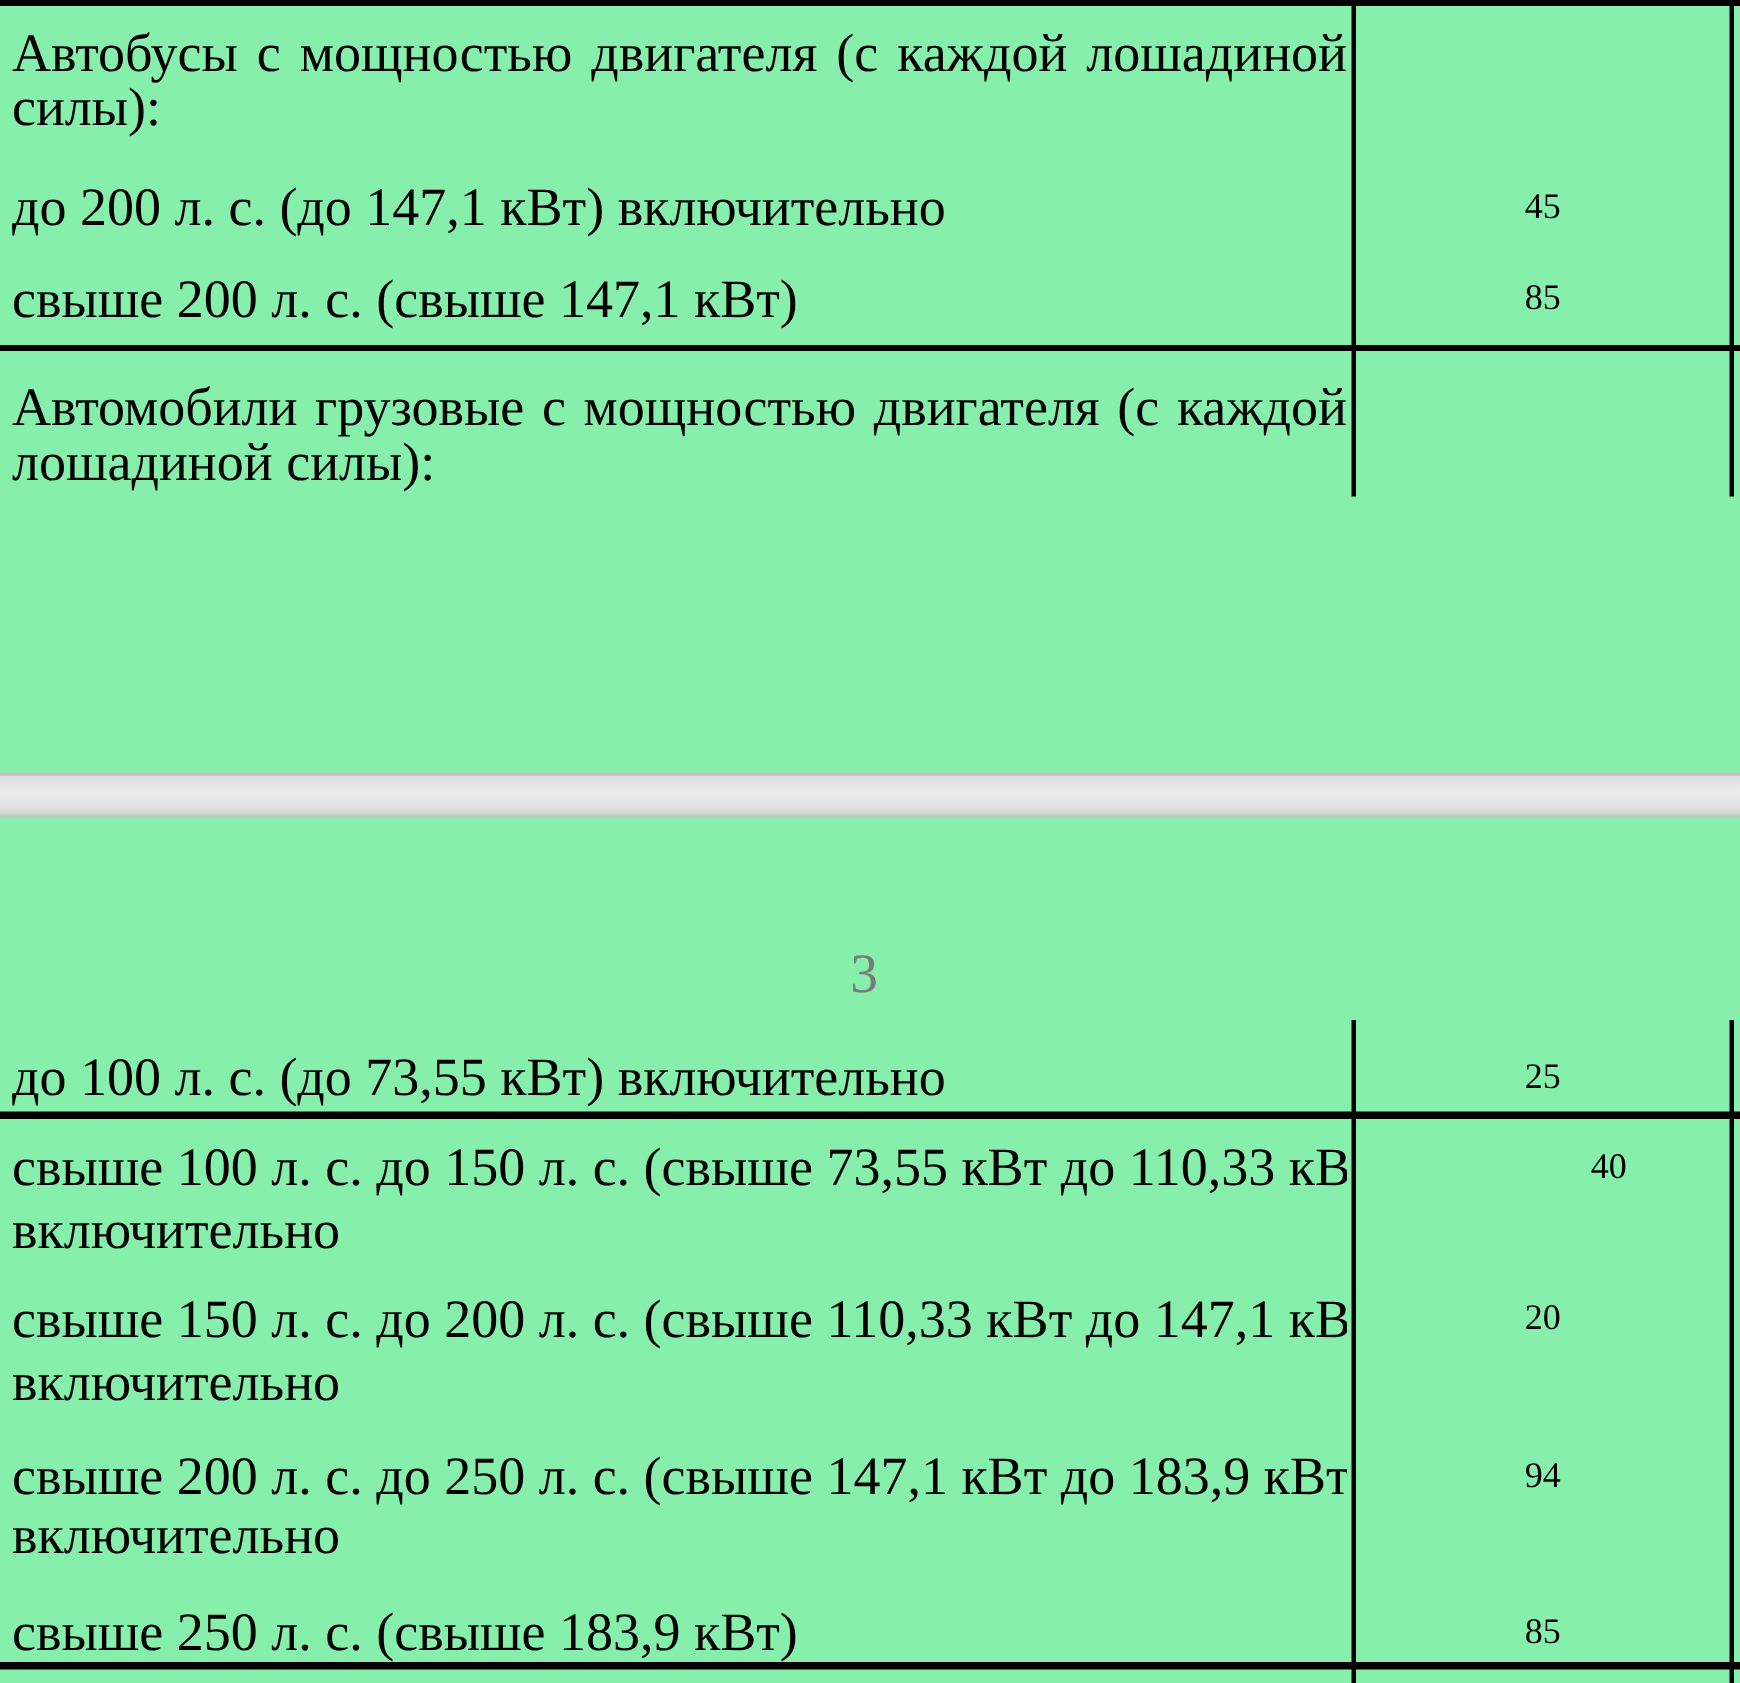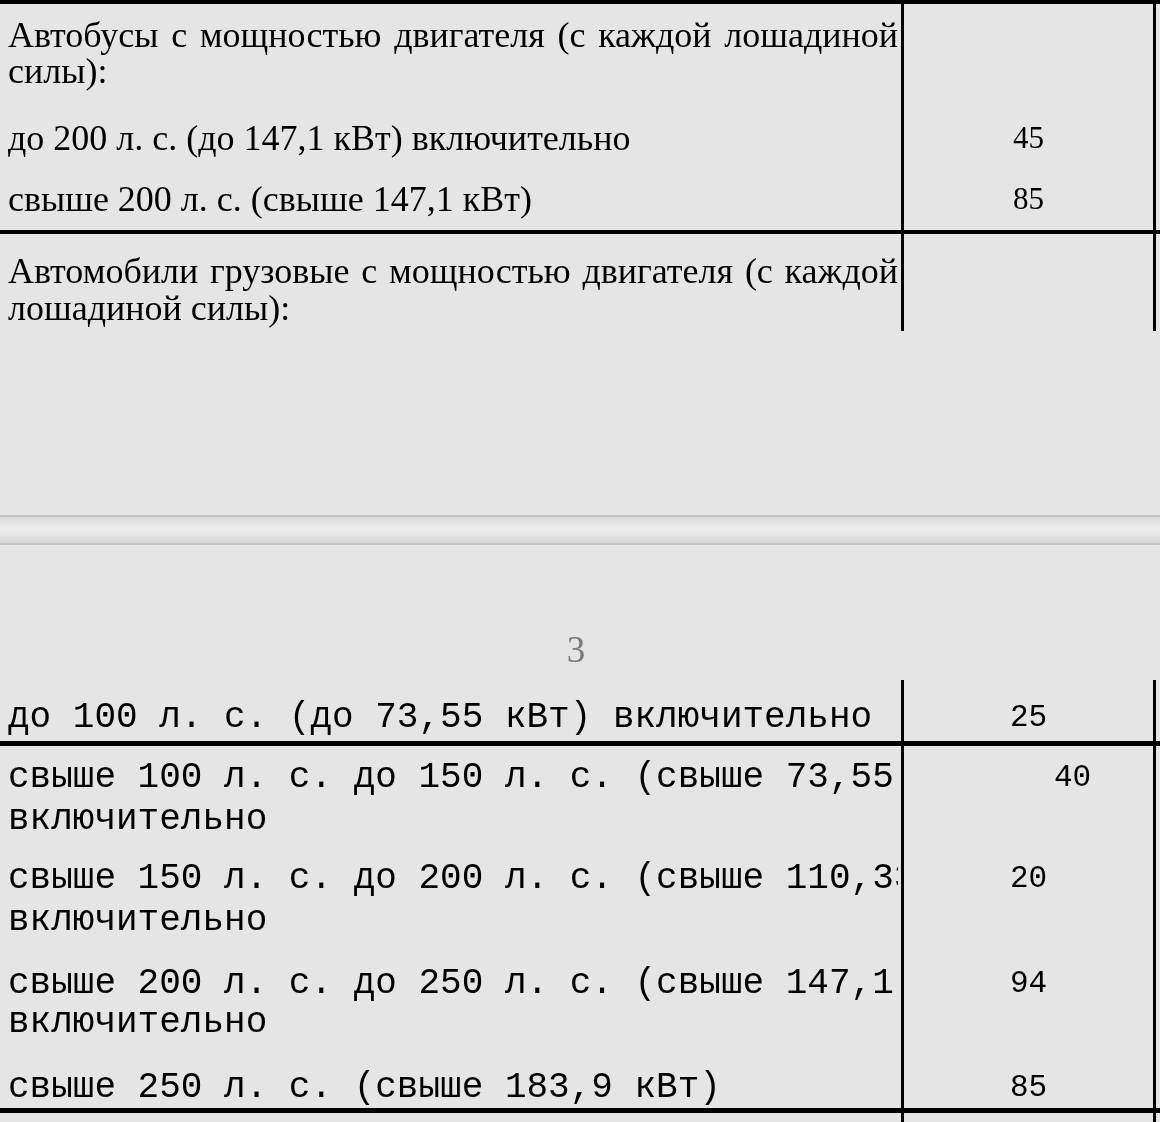--- a/index.html
+++ b/index.html
@@ -1,20 +1,20 @@
 <!DOCTYPE html>
 <html><head>
 <meta charset="utf-8">
 <style>
   html, body { margin: 0; padding: 0; background: #ffffff; }
   #canvas {
     position: relative;
     width: 1160px;
     height: 1122px;
-    background: #e5e5e5;
+    background: #86efac;
     overflow: hidden;
     font-family: "Liberation Serif", "DejaVu Serif", serif;
     color: #000000;
   }
   .page-fragment { position: absolute; left: 0; width: 1160px; }
   #page2 { top: 0; height: 515px; }
   #page3 { top: 545px; height: 577px; }
 
   .tline {
     position: absolute;
@@ -30,21 +30,21 @@
     text-align: justify;
     text-align-last: justify;
     overflow: hidden;
   }
   .val {
     position: absolute;
     left: 904px;
     width: 249px;
     height: 42px;
     line-height: 42px;
-    font-size: 31px;
+    font-size: 24px;
     text-align: center;
     color: #000;
   }
   .hline { position: absolute; left: 0; width: 1160px; background: #000; }
   .vline { position: absolute; width: 3px; background: #000; }
 
   #sep {
     position: absolute;
     left: 0;
     top: 515px;
@@ -89,21 +89,21 @@
     <div class="val" style="top:178px;">85</div>
 
     <div class="tline" style="top:287px;">лошадиной силы):</div>
     <div class="tline stretch" style="top:250px;">Автомобили грузовые с мощностью двигателя (с каждой</div>
   </section>
 
   <div id="sep"></div>
 
   <div id="pagenum">3</div>
 
-  <section id="page3" class="page-fragment" style="top:0; height:816px;font-family:Liberation Mono, monospace;">
+  <section id="page3" class="page-fragment" style="top:0; height:816px;">
 
     <div class="vline" style="left:901px; top:680px; height:442px;"></div>
     <div class="vline" style="left:1153px; top:680px; height:442px;"></div>
     <div class="hline" style="top:741px; height:5px;"></div>
     <div class="hline" style="top:1108px; height:5px;"></div>
 
     <div class="tline" style="top:697px;">до 100 л. с. (до 73,55 кВт) включительно</div>
     <div class="val" style="top:697px;">25</div>
 
     <div class="tline stretch" style="top:757px;">свыше 100 л. с. до 150 л. с. (свыше 73,55 кВт до 110,33 кВт)</div>

